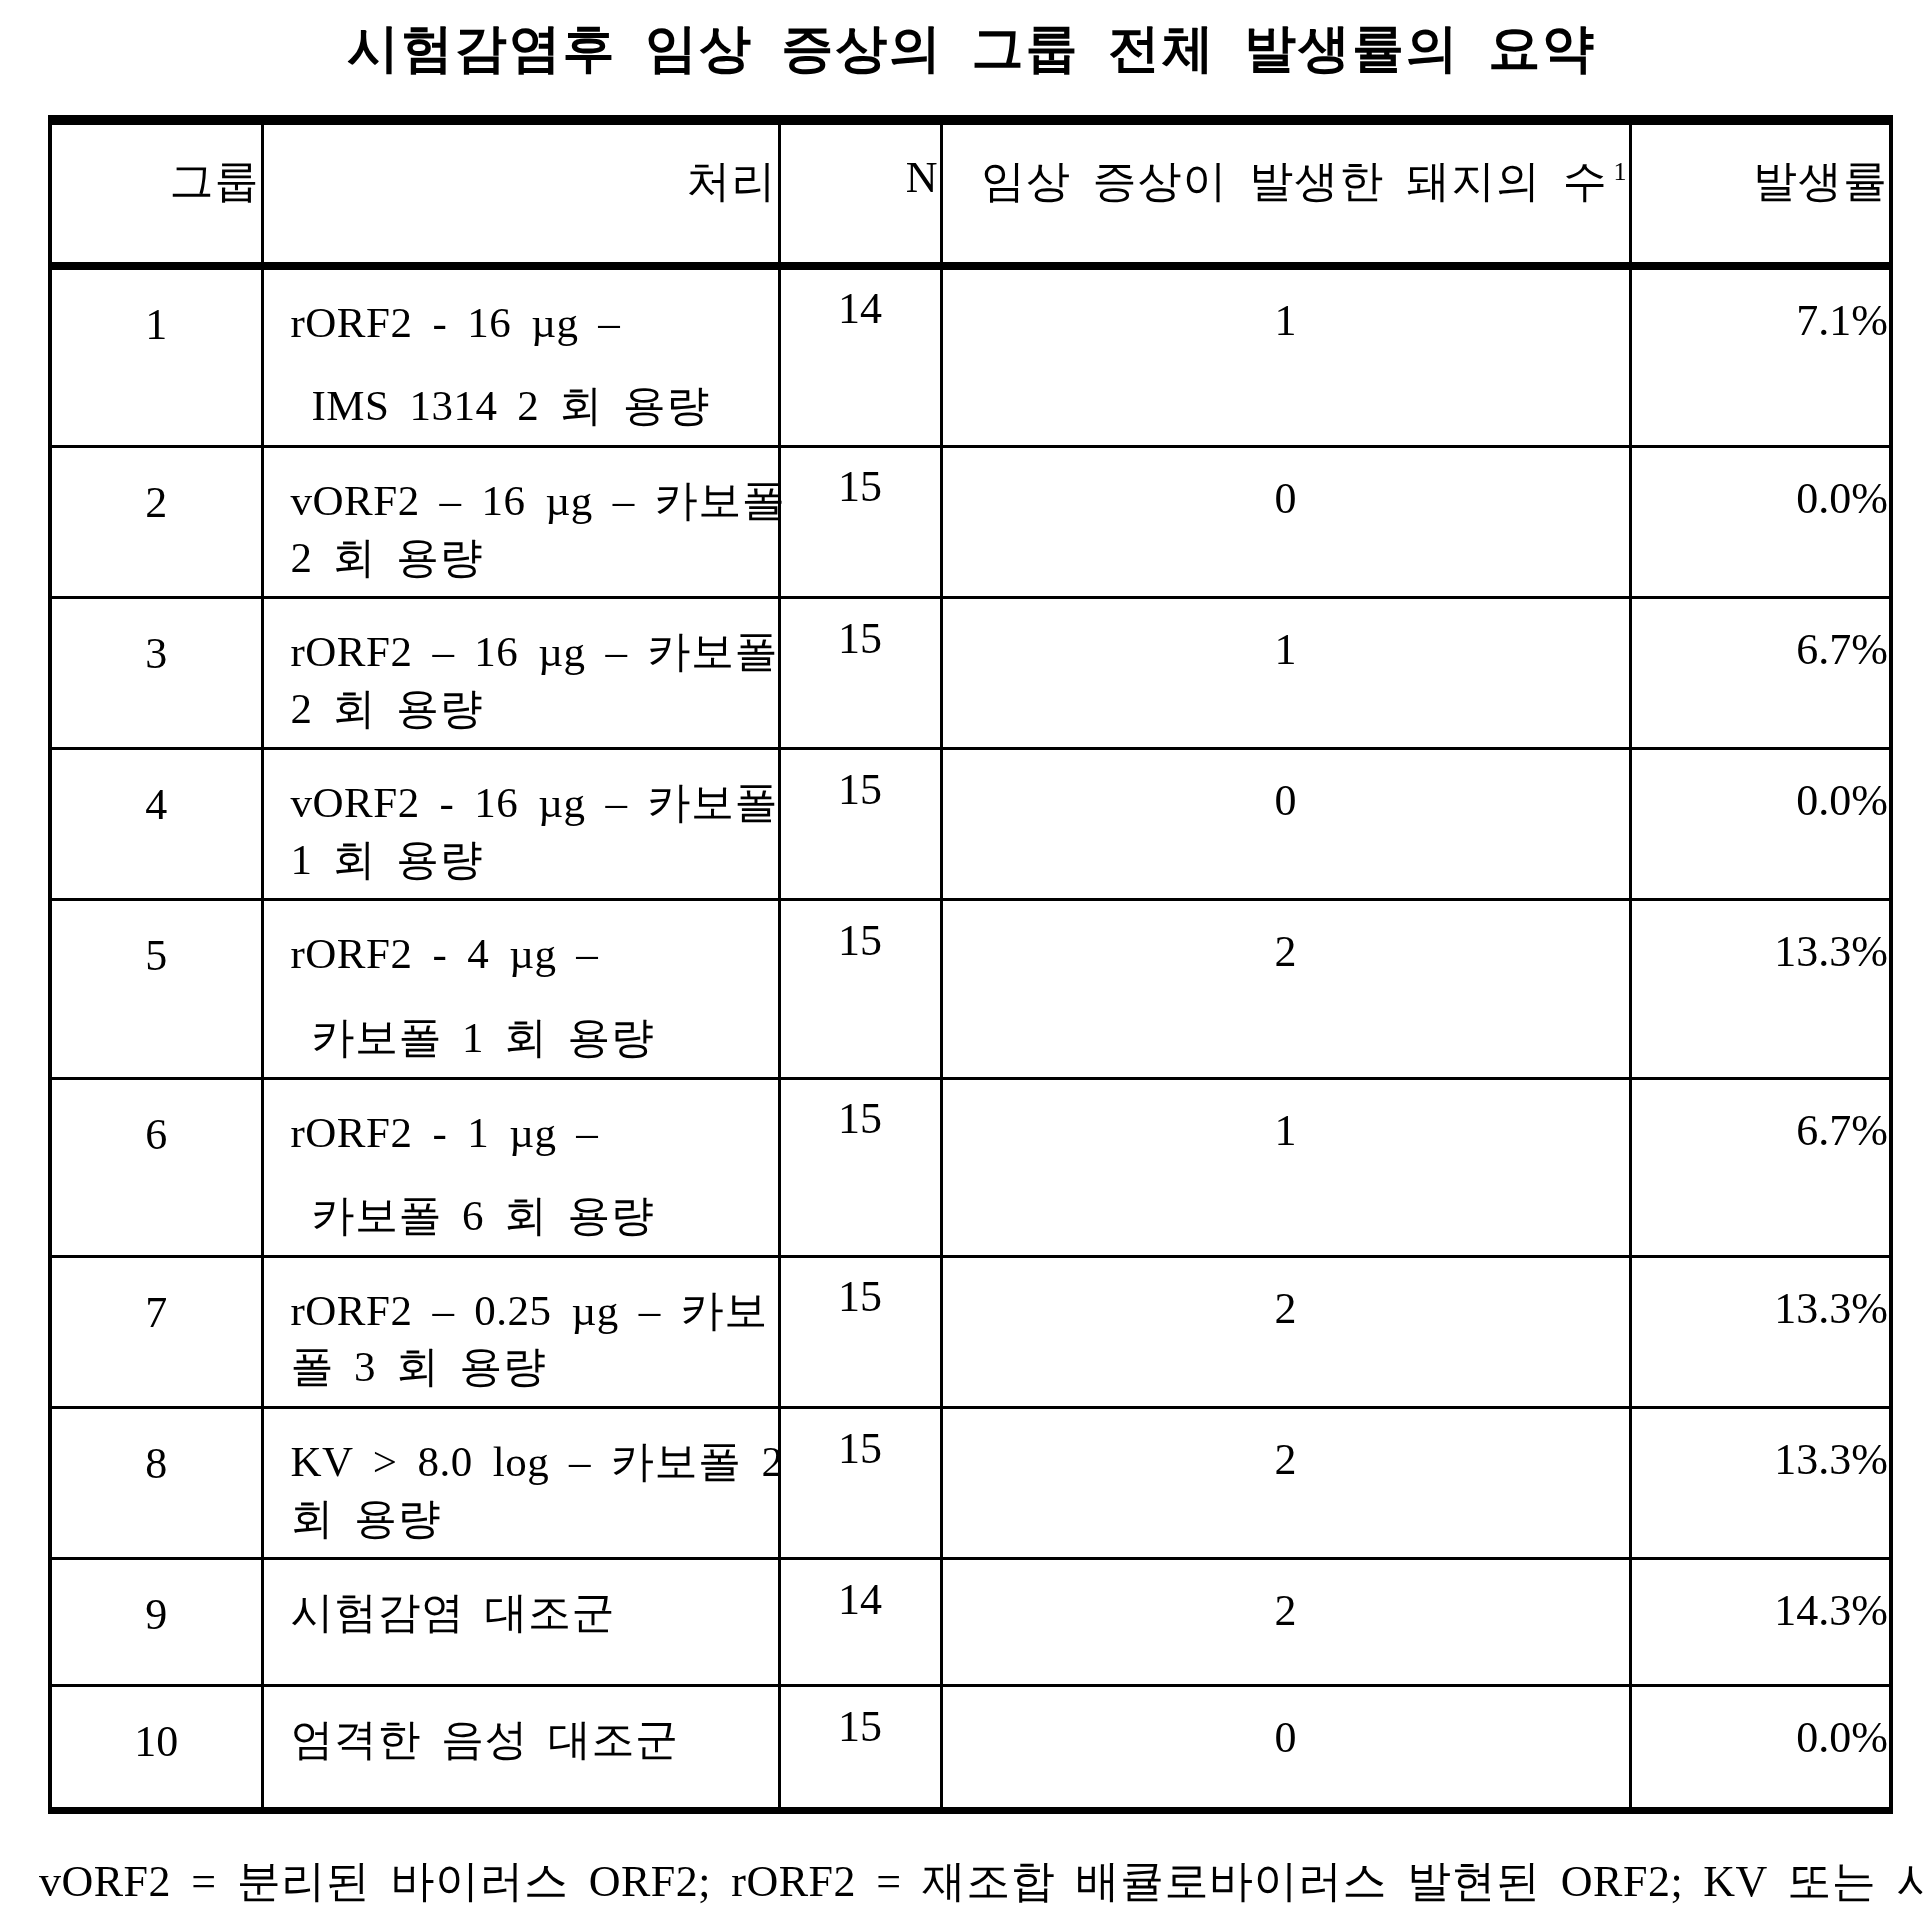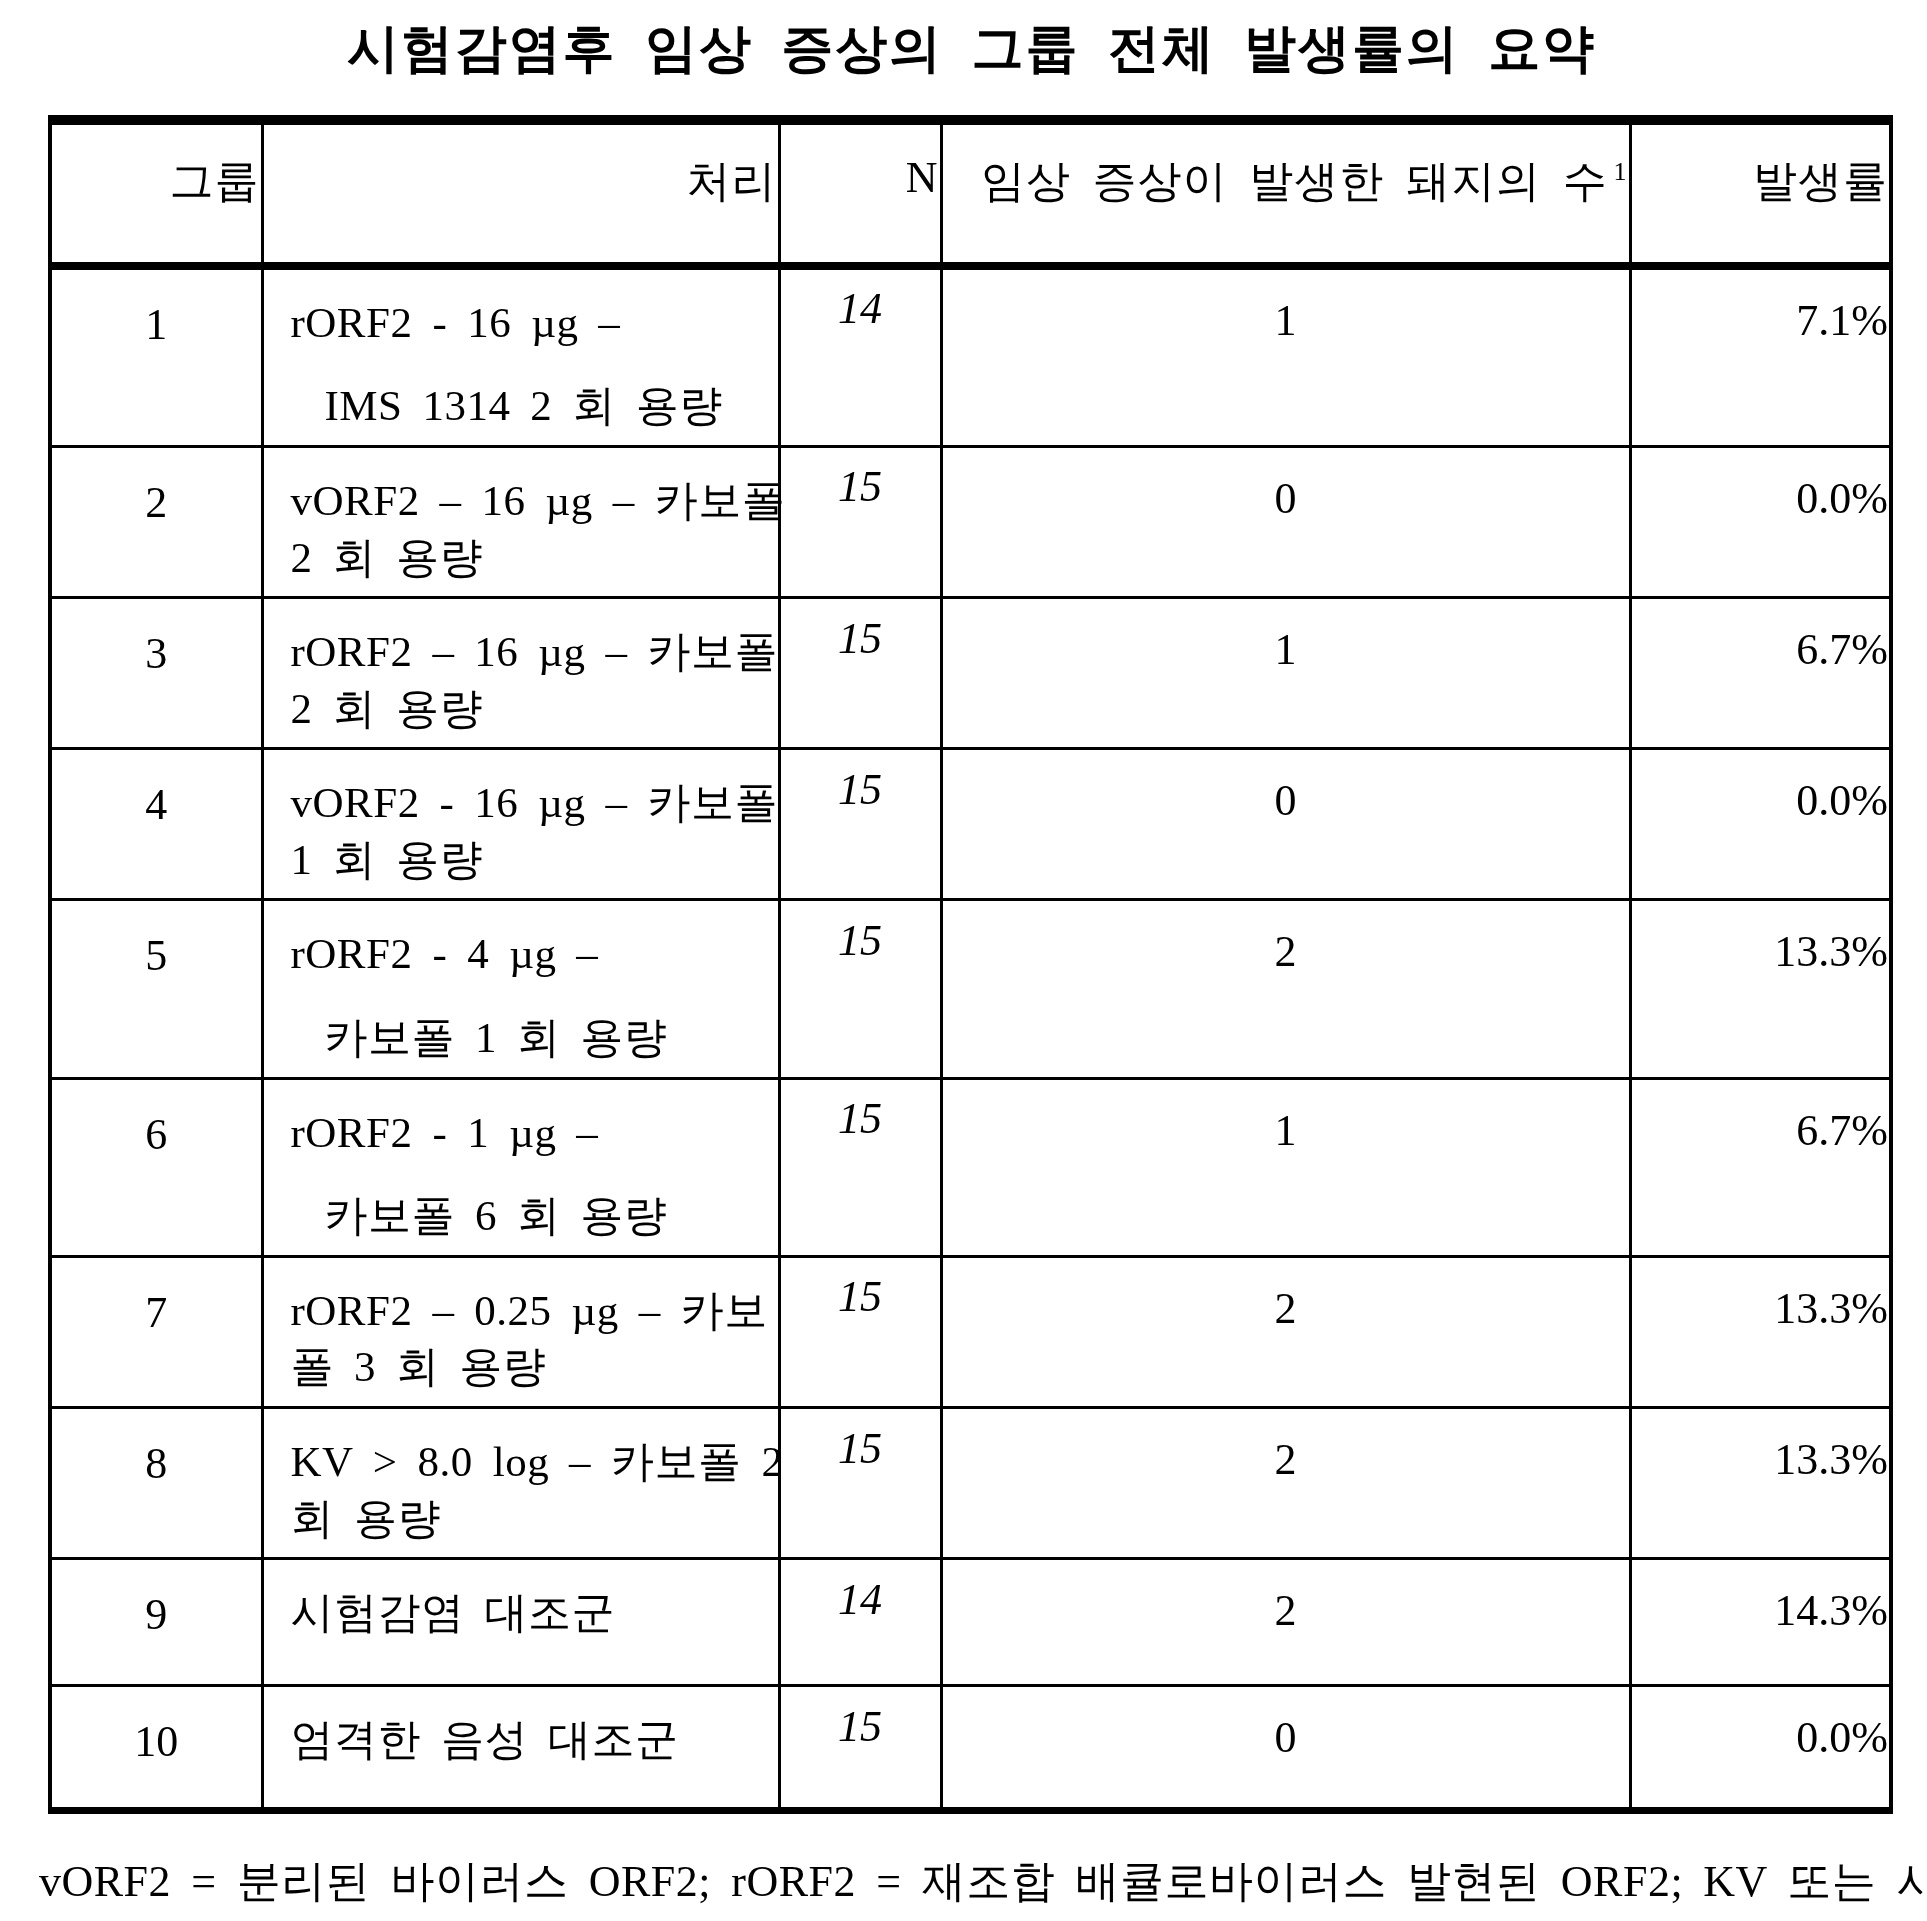--- a/index.html
+++ b/index.html
@@ -64,32 +64,32 @@
     font-weight: normal;
     font-size: 44px;
     vertical-align: top;
     padding-top: 27px;
     text-align: right;
     word-spacing: 9.7px;
     letter-spacing: 1px;
   }
   td { vertical-align: top; font-size: 44px; }
   td.group-cell { text-align: center; padding-top: 29px; }
-  td.n-cell     { text-align: center; padding-top: 13.6px; font-style: italic; }
+  td.n-cell     { text-align: center; padding-top: 13.6px; }
   td.pigs-cell  { text-align: center; padding-top: 25px; }
   td.rate-cell  { text-align: right; padding-top: 25px; }
   td.treat-cell {
     text-align: left;
     padding: 25px 11.6px 9.7px 27px;
     font-size: 43px;
     word-spacing: 8.7px;
     letter-spacing: 0.5px;
   }
   .tline { display: block; line-height: 1.32; white-space: nowrap; }
-  .tline.gap { margin-top: 27px; margin-left: 34px; }
+  .tline.gap { margin-top: 27px; margin-left: 21px; }
 
   sup.sup1 {
     font-size: 26px;
     vertical-align: super;
     line-height: 0;
     margin-left: 5.8px;
   }
   .footnotes {
     margin: 33px 19.4px 0 39px;
     font-size: 44px;

